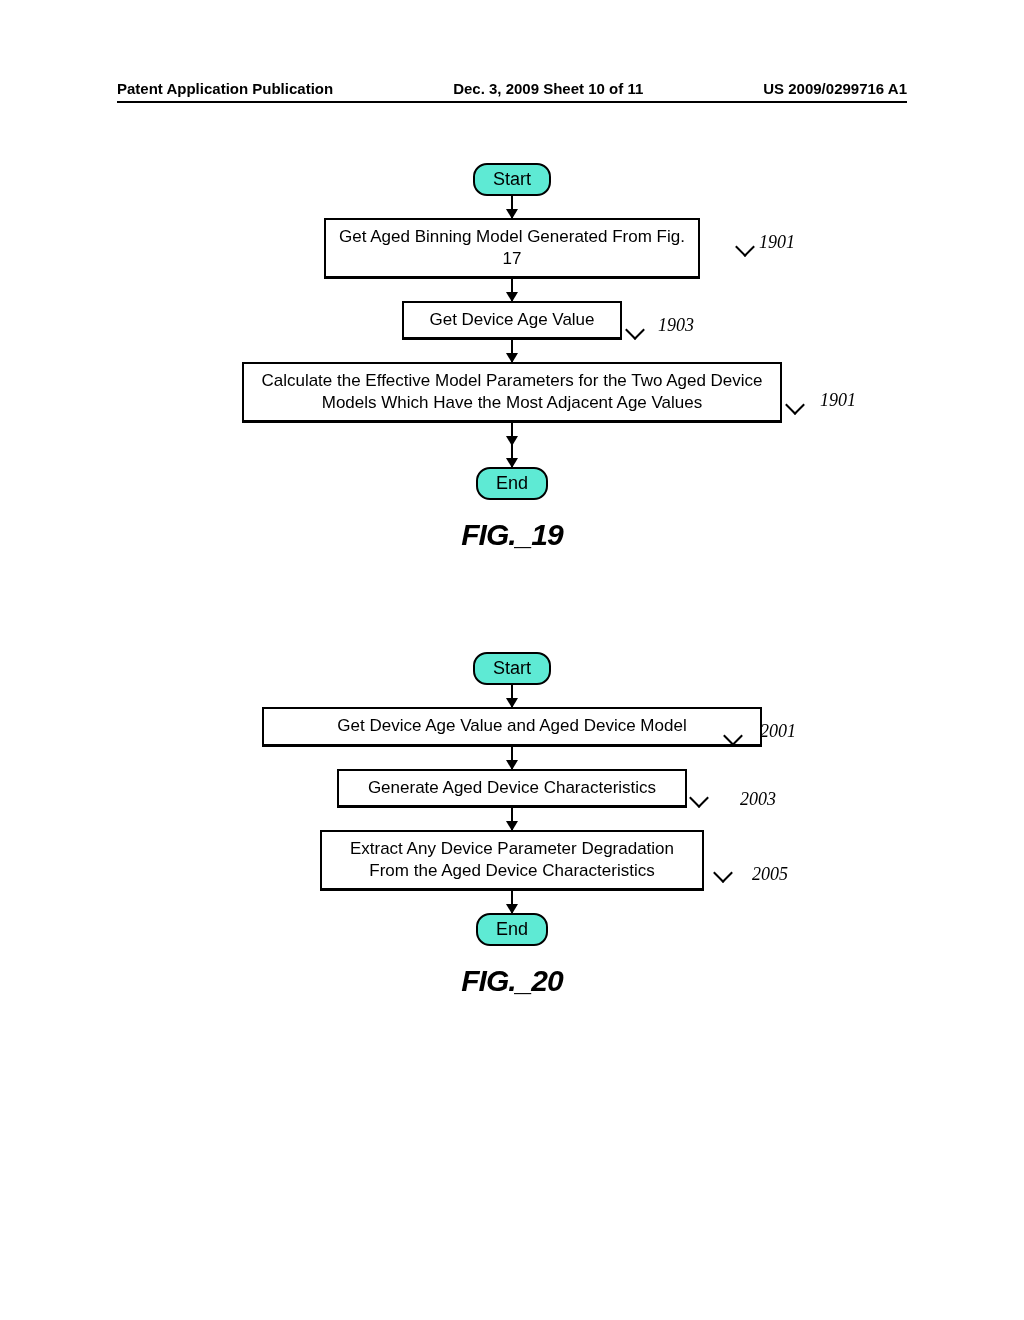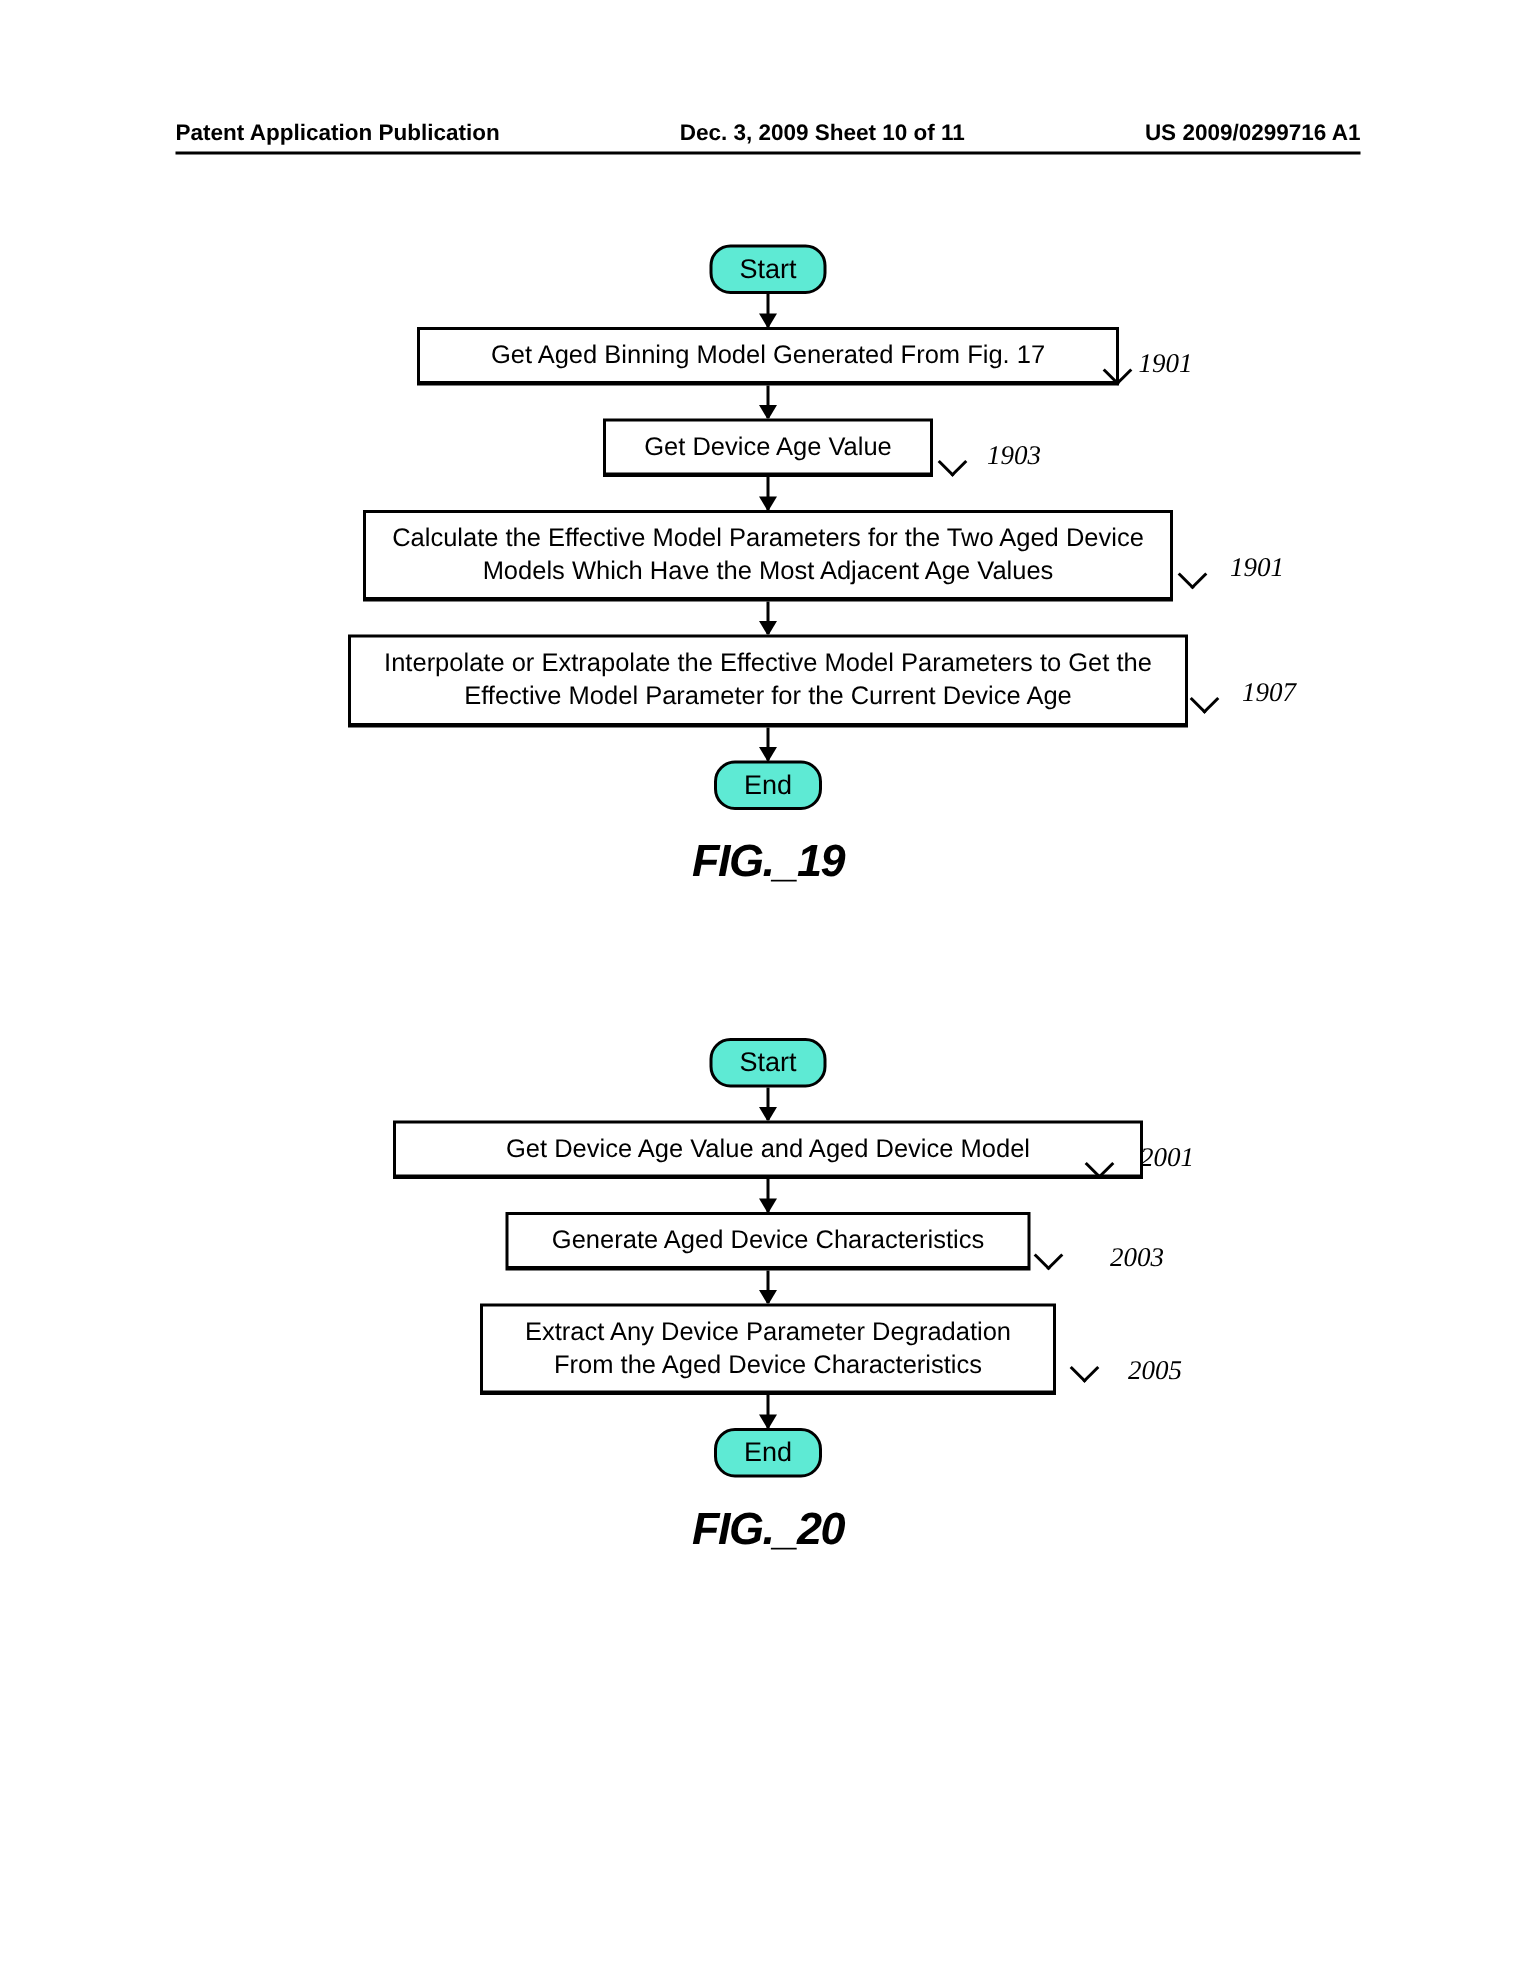--- a/index.html
+++ b/index.html
@@ -107,45 +107,40 @@
   </div>
 
   <div class="flowchart">
 
     <div class="row">
       <div class="terminal">Start</div>
     </div>
     <div class="arrow-down" style="height:22px"></div>
 
     <div class="row">
-      <div class="process" style="width:468px">Get Aged Binning Model Generated From Fig. 17</div>
+      <div class="process" style="width:376px">Get Aged Binning Model Generated From Fig. 17</div>
       <span class="hook" style="right:80px; top:22px;"></span>
       <span class="ref" style="right:37px; top:14px;">1901</span>
     </div>
     <div class="arrow-down" style="height:22px"></div>
 
     <div class="row">
       <div class="process" style="width:220px">Get Device Age Value</div>
       <span class="hook" style="right:190px; top:22px;"></span>
       <span class="ref" style="right:138px; top:14px;">1903</span>
     </div>
     <div class="arrow-down" style="height:22px"></div>
 
     <div class="row">
       <div class="process" style="width:540px">Calculate the Effective Model Parameters for the Two Aged Device Models Which Have the Most Adjacent Age Values</div>
       <span class="hook" style="right:30px; top:36px;"></span>
       <span class="ref" style="right:-24px; top:28px;">1901</span>
     </div>
     <div class="arrow-down" style="height:22px"></div>
 
-    <div class="row">
-      <div class="process" style="width:560px">Interpolate or Extrapolate the Effective Model Parameters to Get the Effective Model Parameter for the Current Device Age</div>
-      <span class="hook" style="right:22px; top:36px;"></span>
-      <span class="ref" style="right:-32px; top:28px;">1907</span>
-    </div>
     <div class="arrow-down" style="height:22px"></div>
 
     <div class="row">
       <div class="terminal">End</div>
     </div>
 
     <div class="fig-label">FIG._19</div>
   </div>
 
   <div style="height:70px"></div>

